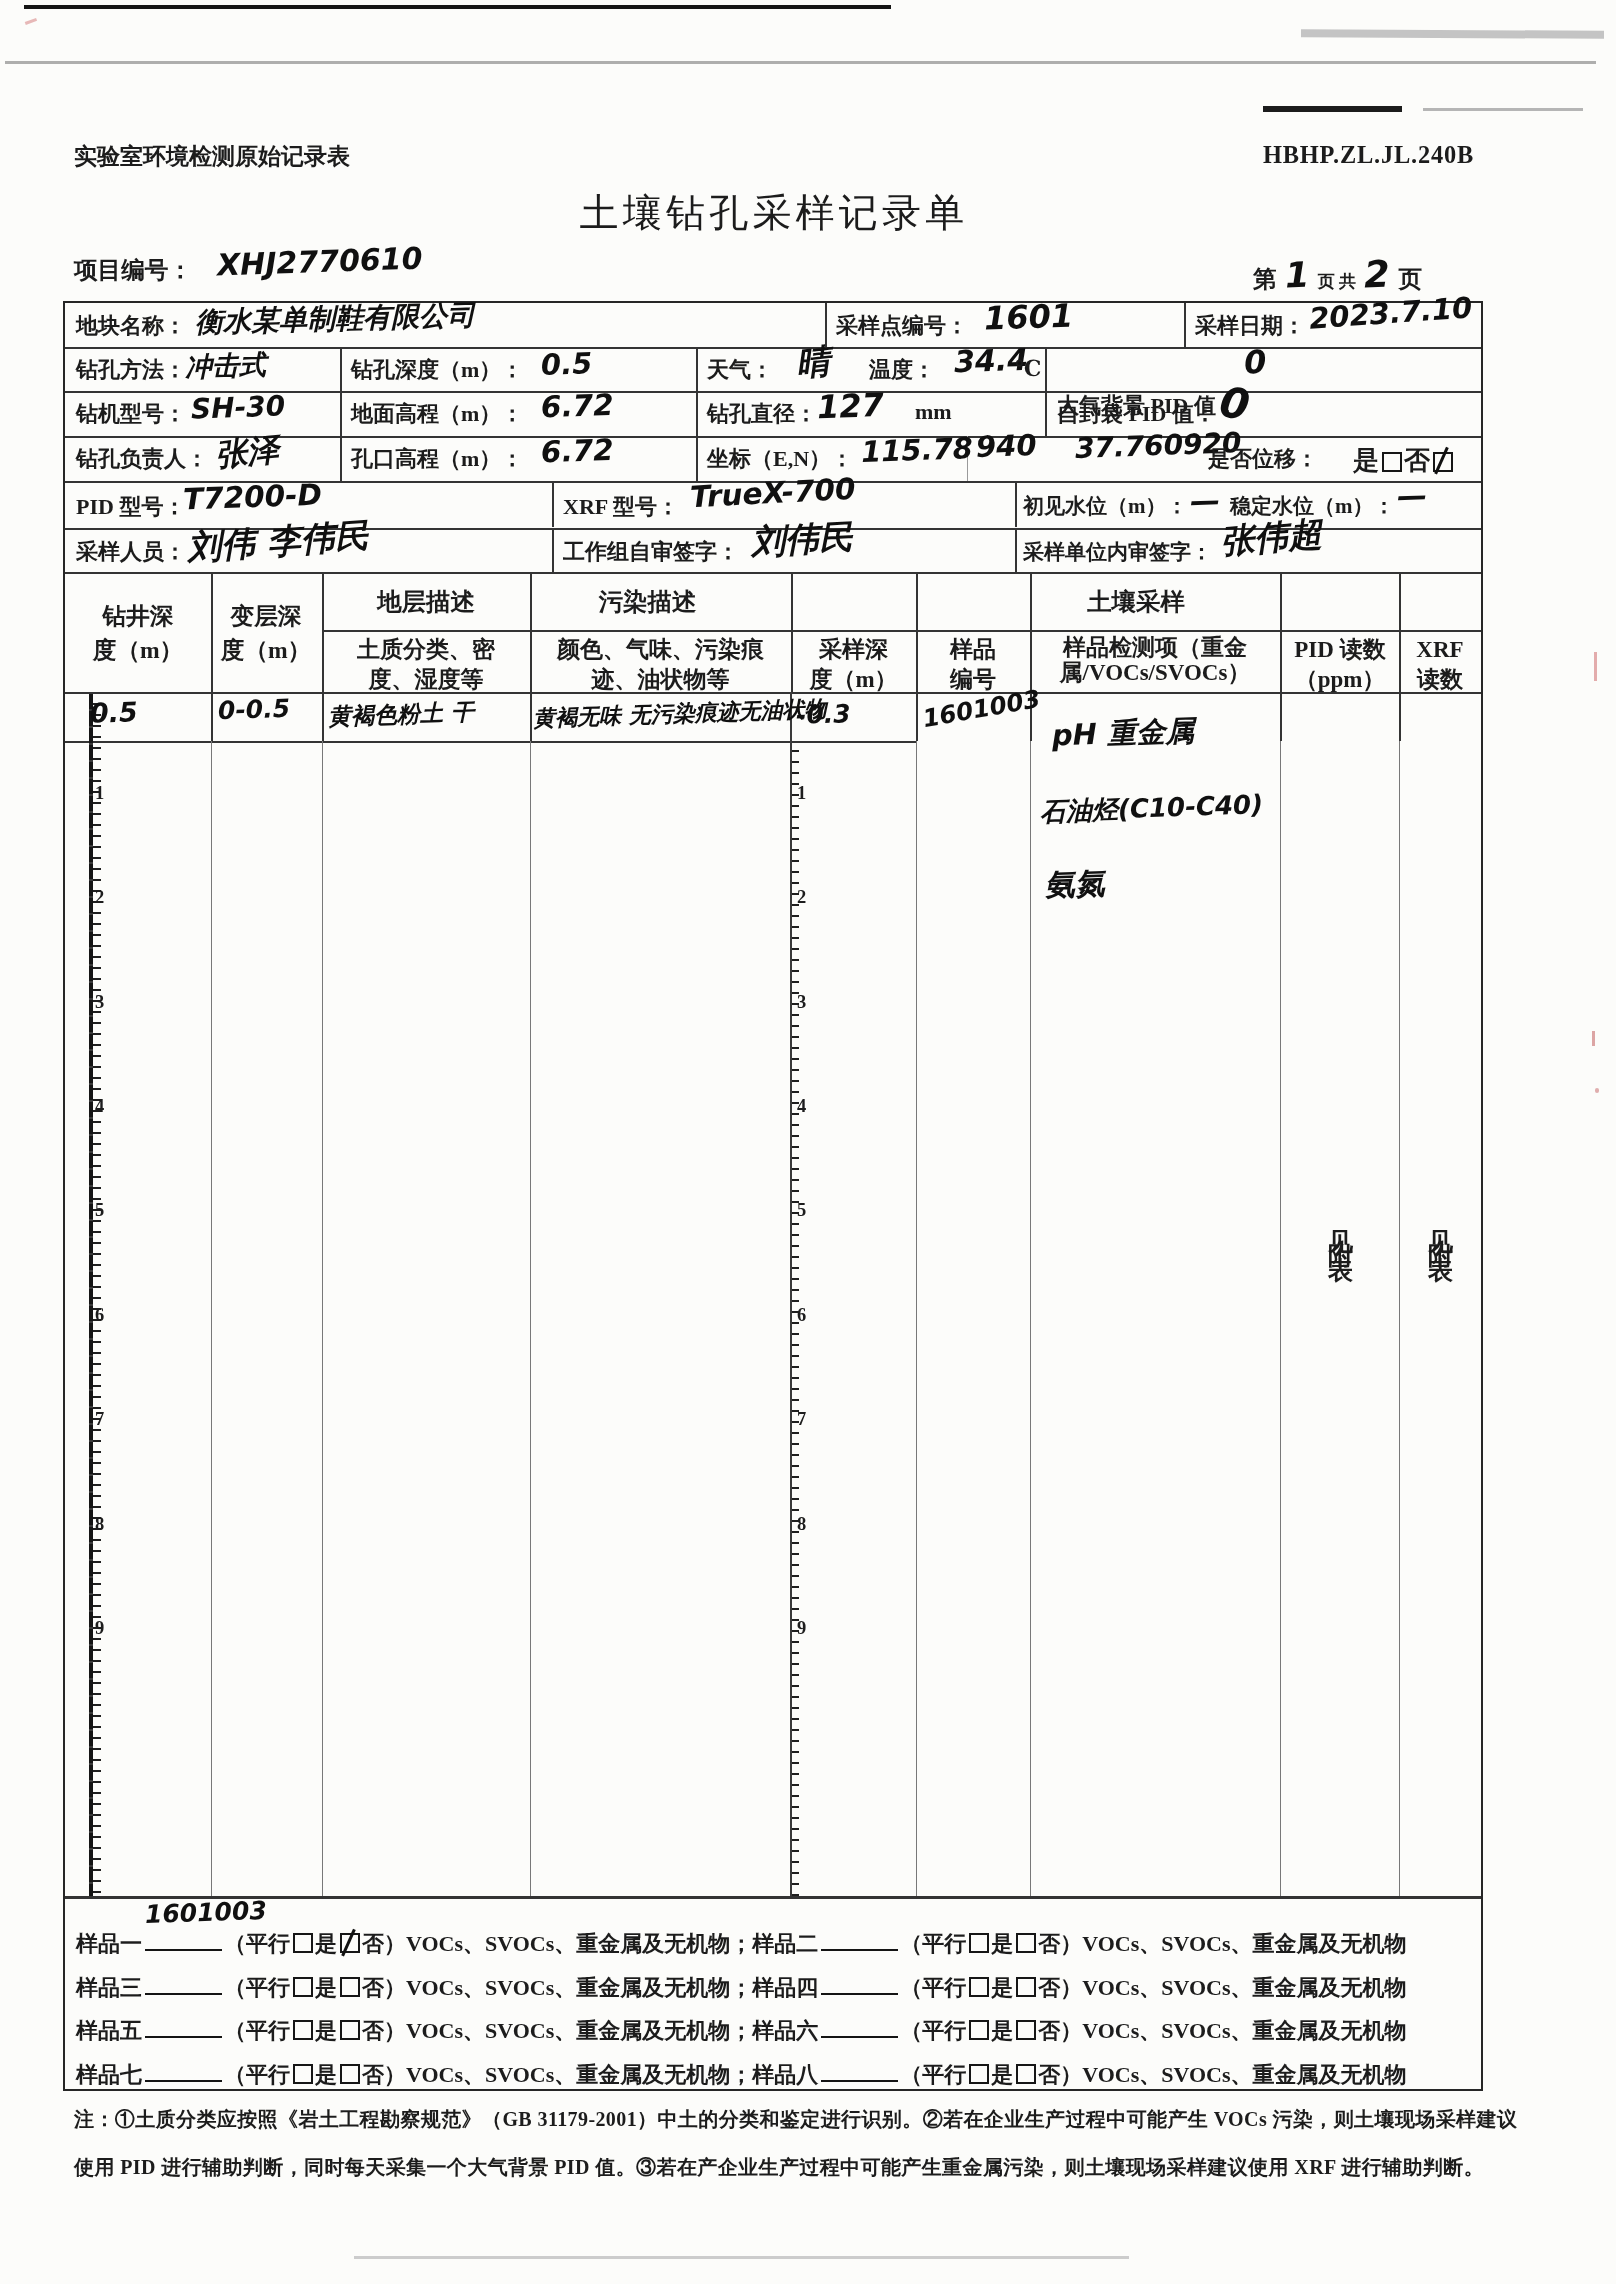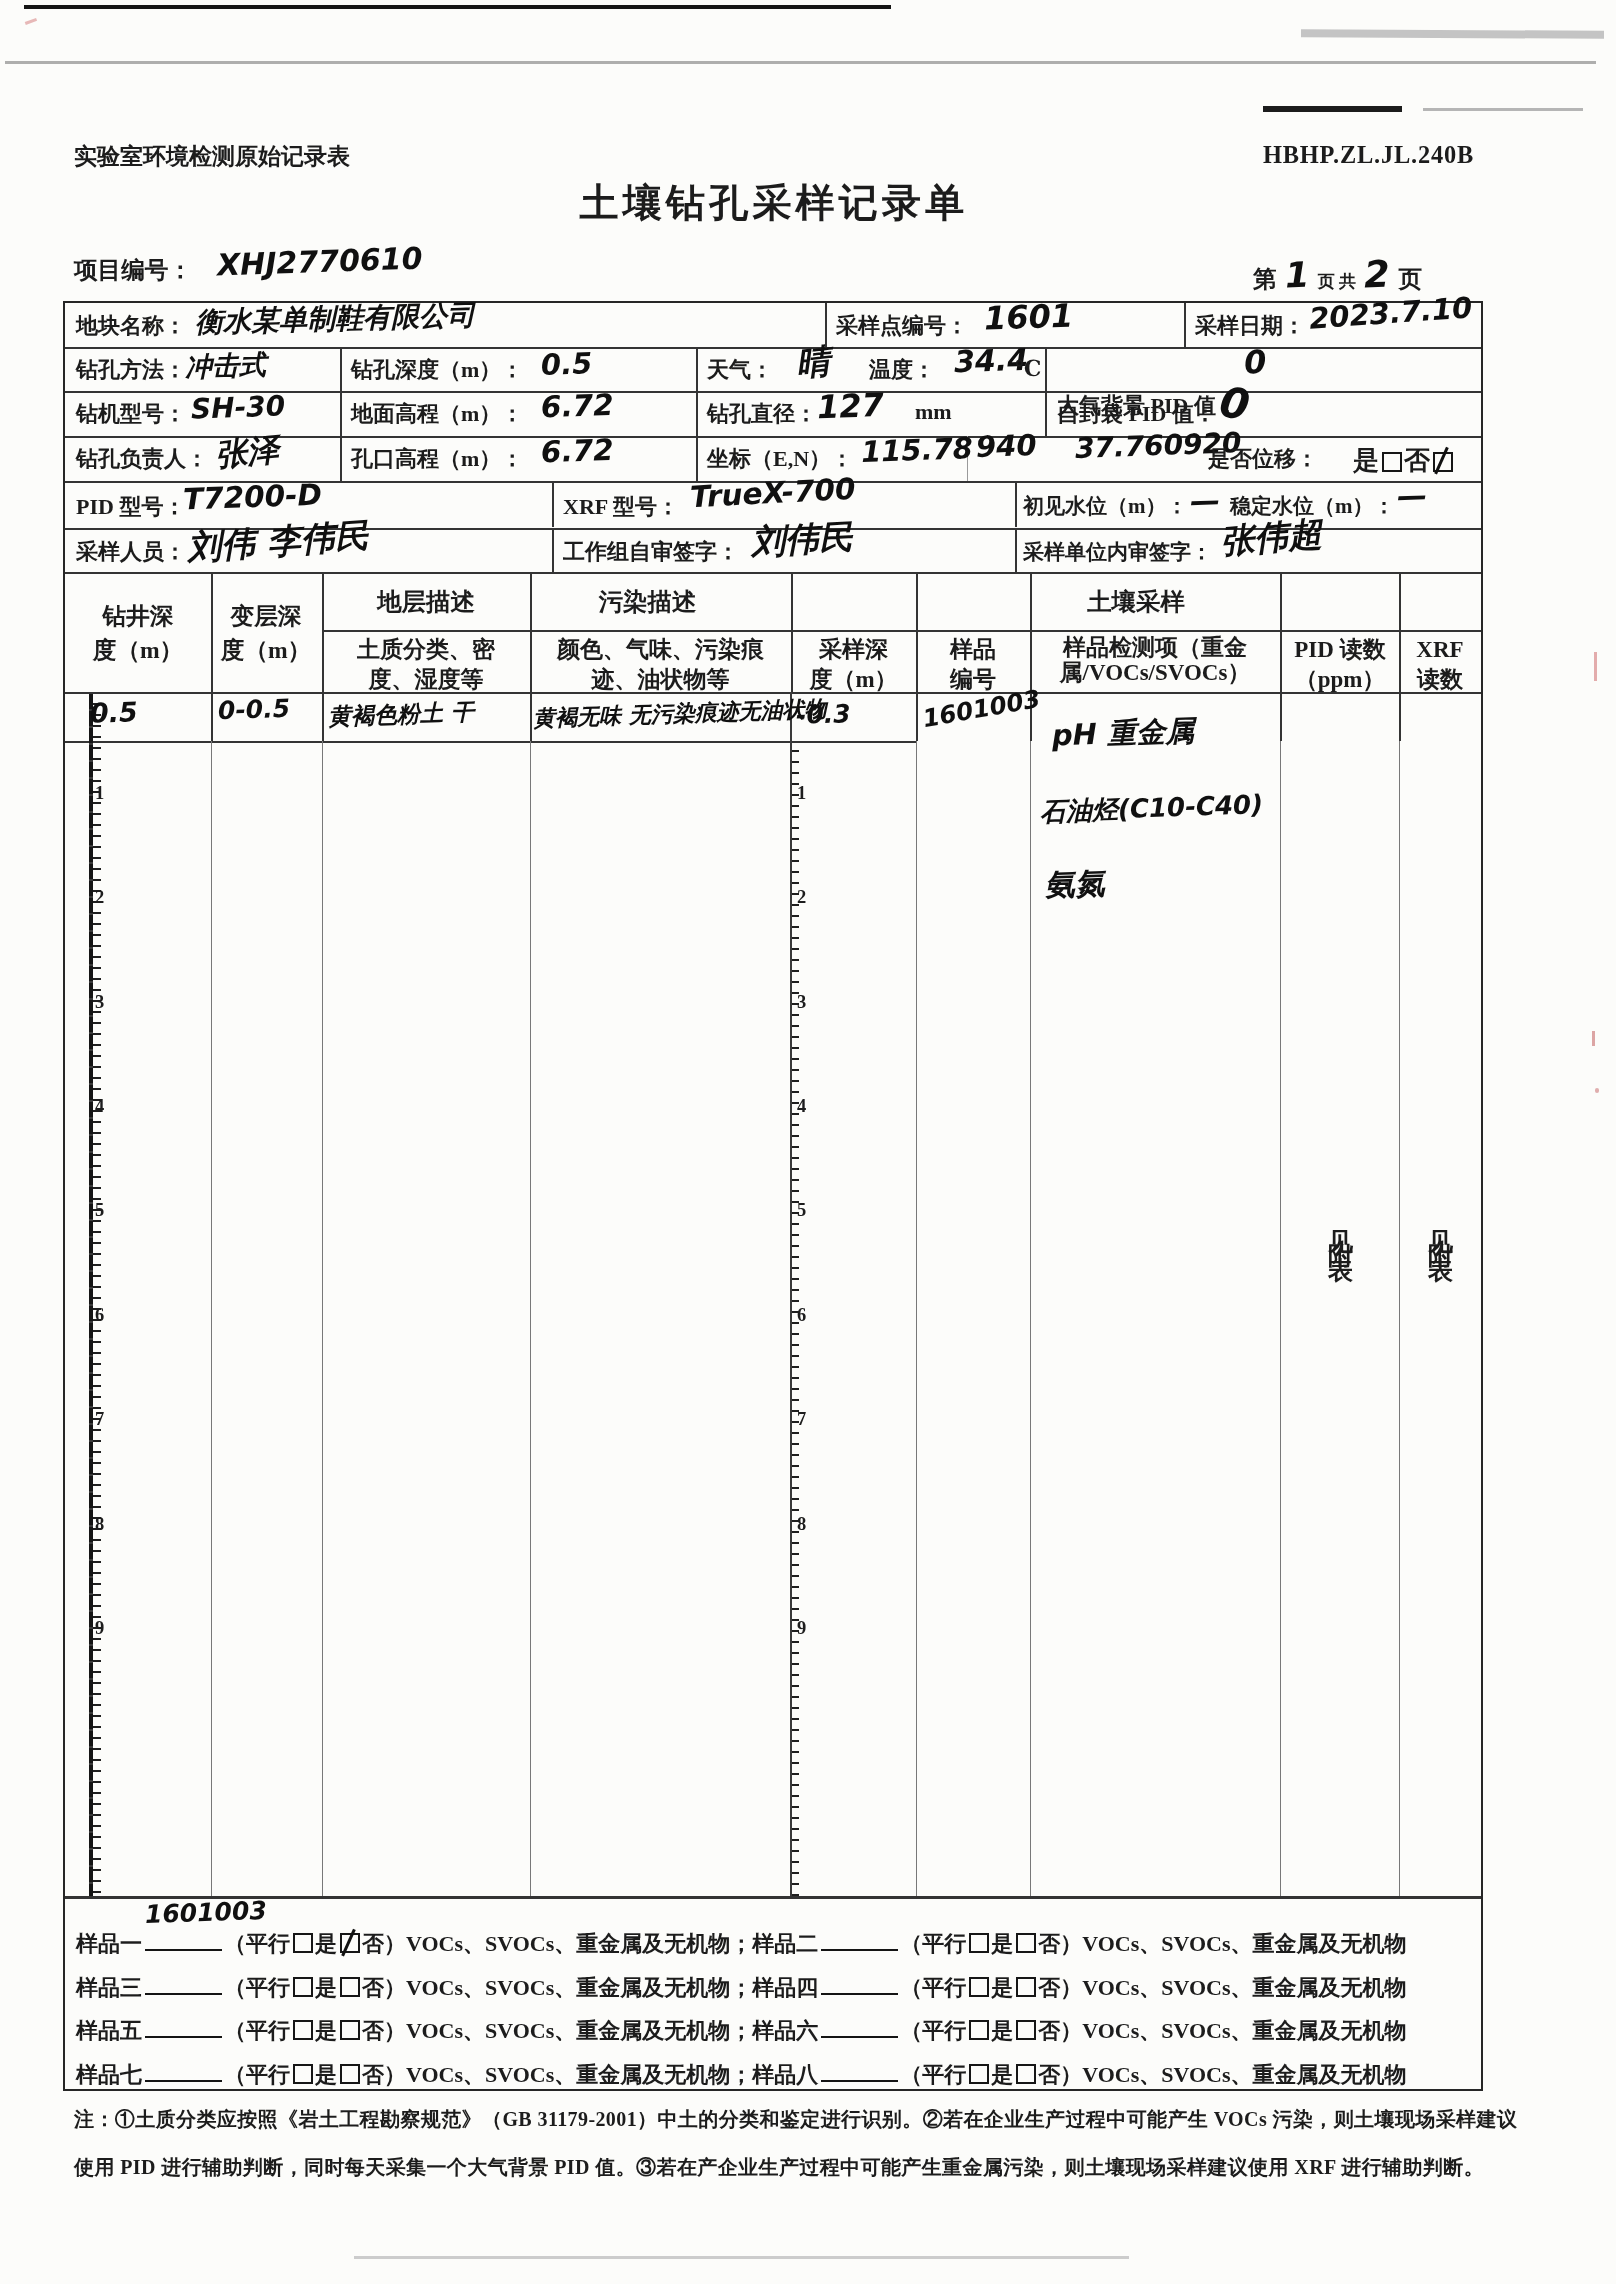--- a/index.html
+++ b/index.html
@@ -44,21 +44,21 @@
   <div class="artifact" style="left:1263px;top:106px;width:139px;height:5.9px;background:#1c1c1c;"></div>
   <div class="artifact" style="left:1423px;top:108px;width:160px;height:3.4px;background:#b5b5b5;"></div>
   <div class="artifact" style="left:25px;top:20px;width:11.8px;height:3.4px;background:#d88a8a;opacity:.6;transform:rotate(-20deg);"></div>
   <div class="artifact" style="left:1594px;top:652px;width:2.5px;height:29px;background:#d88a8a;opacity:.7;"></div>
   <div class="artifact" style="left:1592px;top:1031px;width:3.4px;height:15px;background:#c66a6a;opacity:.6;"></div>
   <div class="artifact" style="left:1595px;top:1088px;width:4.2px;height:5px;background:#d89a9a;border-radius:2.5px;opacity:.8;"></div>
   <div class="artifact" style="left:354px;top:2256px;width:775px;height:2.5px;background:#b8b8b8;opacity:.7;"></div>
 
   <div class="lbl" style="left:74px;top:141px;font-size:23px;">实验室环境检测原始记录表</div>
   <div class="lbl" style="left:1263px;top:141px;font-size:24.4px;font-weight:700;letter-spacing:0.8px;">HBHP.ZL.JL.240B</div>
-  <div class="lbl center" style="left:471px;top:176px;width:606px;font-size:39px;font-weight:700;letter-spacing:4.2px;text-align:center;">土壤钻孔采样记录单</div>
+  <div class="lbl center" style="left:471px;top:186px;width:606px;font-size:39px;font-weight:400;letter-spacing:4.2px;text-align:center;">土壤钻孔采样记录单</div>
 
   <div class="lbl" style="left:74px;top:254px;font-size:23.6px;">项目编号：</div>
   <div class="hw" style="left:217px;top:244px;font-size:30px;">XHJ2770610</div>
 
   <div class="abs" style="left:1253px;top:253px;display:flex;align-items:baseline;gap:8.4px;">
     <span class="lbl" style="position:static;font-size:23.6px;">第</span>
     <span class="hw" style="position:static;font-size:35px;">1</span>
     <span class="lbl" style="position:static;font-size:17px;">页 共</span>
     <span class="hw" style="position:static;font-size:37px;">2</span>
     <span class="lbl" style="position:static;font-size:23.6px;">页</span>

